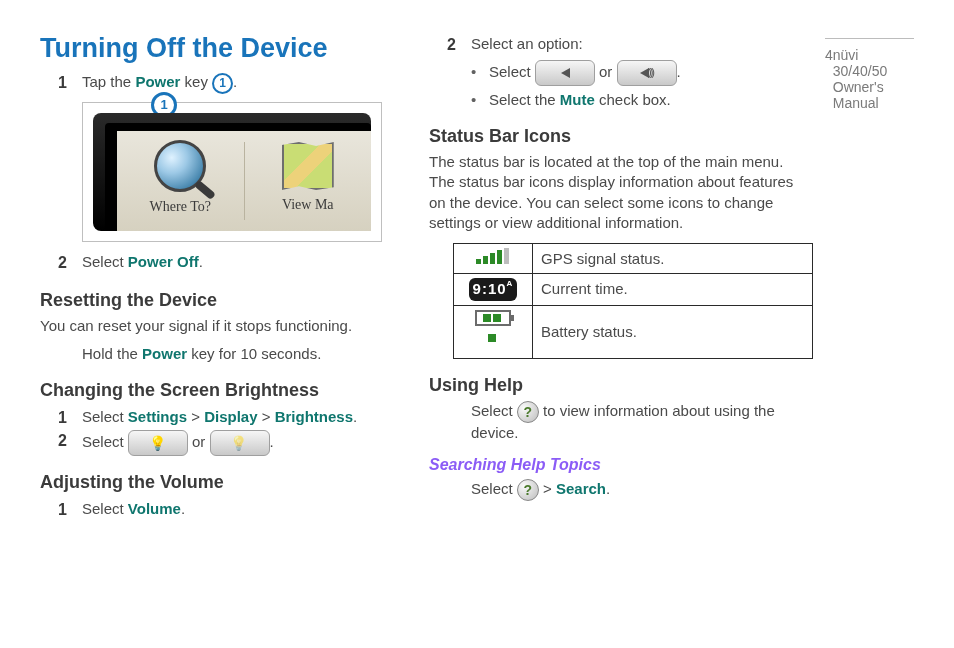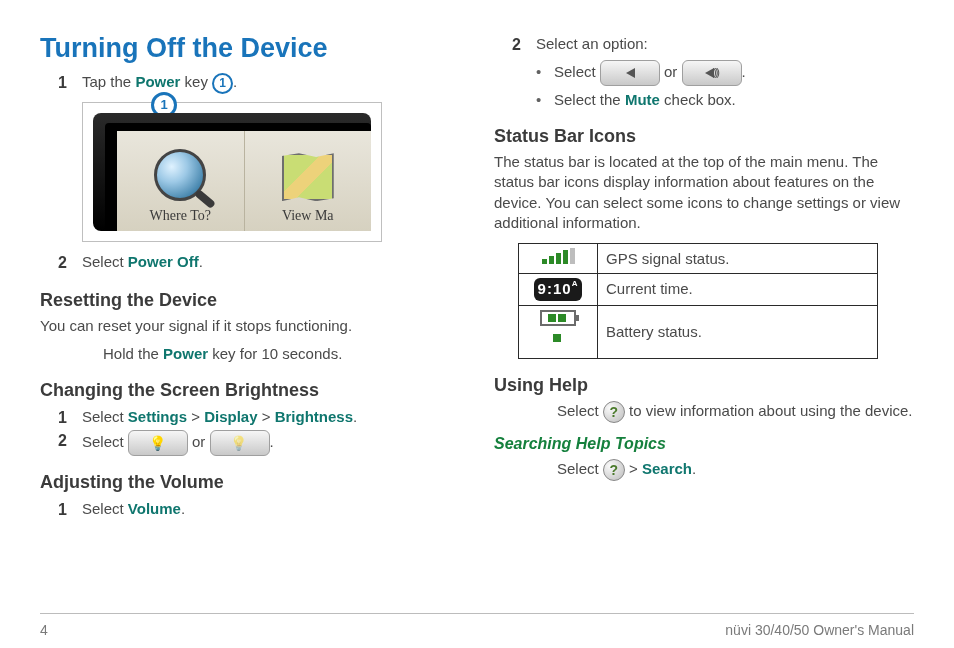--- a/index.html
+++ b/index.html
@@ -9,21 +9,21 @@
     background: #fff;
     width: 954px;
     height: 648px;
     box-sizing: border-box;
   }
   .page {
     padding: 30px 40px 10px 40px;
     box-sizing: border-box;
     height: 100%;
     display: flex;
-    flex-direction: column;
+    flex-direction: row;
     gap: 12px;
   }
   .cols {
     display: flex;
     gap: 34px;
     flex: 1 1 auto;
   }
   .col {
     flex: 1 1 0;
     color: #4a4a4a;
@@ -36,21 +36,21 @@
     font-weight: bold;
     margin: 0 0 6px 0;
   }
   h2 {
     color: #3b3b3b;
     font-size: 18px;
     font-weight: bold;
     margin: 14px 0 4px 0;
   }
   h3 {
-    color: #15803d;
+    color: #8b5cf6;
     font-style: italic;
     font-weight: bold;
     font-size: 16px;
     margin: 10px 0 4px 0;
   }
   .step-row {
     display: flex;
     align-items: flex-start;
     margin: 2px 0 2px 18px;
   }
@@ -59,21 +59,21 @@
     font-weight: bold;
     width: 24px;
     flex: 0 0 24px;
     font-size: 16px;
   }
   .step-text {
     flex: 1 1 auto;
   }
   .bold { font-weight: bold; color: #0f766e; }
   .indent-block {
-    margin-left: 63px;
+    margin-left: 42px;
   }
   .bulleted {
     margin-left: 42px;
   }
   .bullet-row {
     display: flex;
     align-items: center;
     margin: 4px 0;
   }
   .bullet-dot {
@@ -134,20 +134,21 @@
     position: absolute;
     top: 10px; left: 12px; right: 0; bottom: 0;
     background: #000;
     border-radius: 4px;
   }
   .device-screen {
     position: absolute;
     top: 18px; left: 24px; right: 0; bottom: 0;
     background: linear-gradient(#e9e6dc, #d6d1c0);
     display: flex;
+    align-items: center;
   }
   .screen-half {
     flex: 1;
     display: flex;
     flex-direction: column;
     align-items: center;
     justify-content: flex-end;
     padding-bottom: 5px;
     font-size: 14px;
     color: #3a3a3a;

